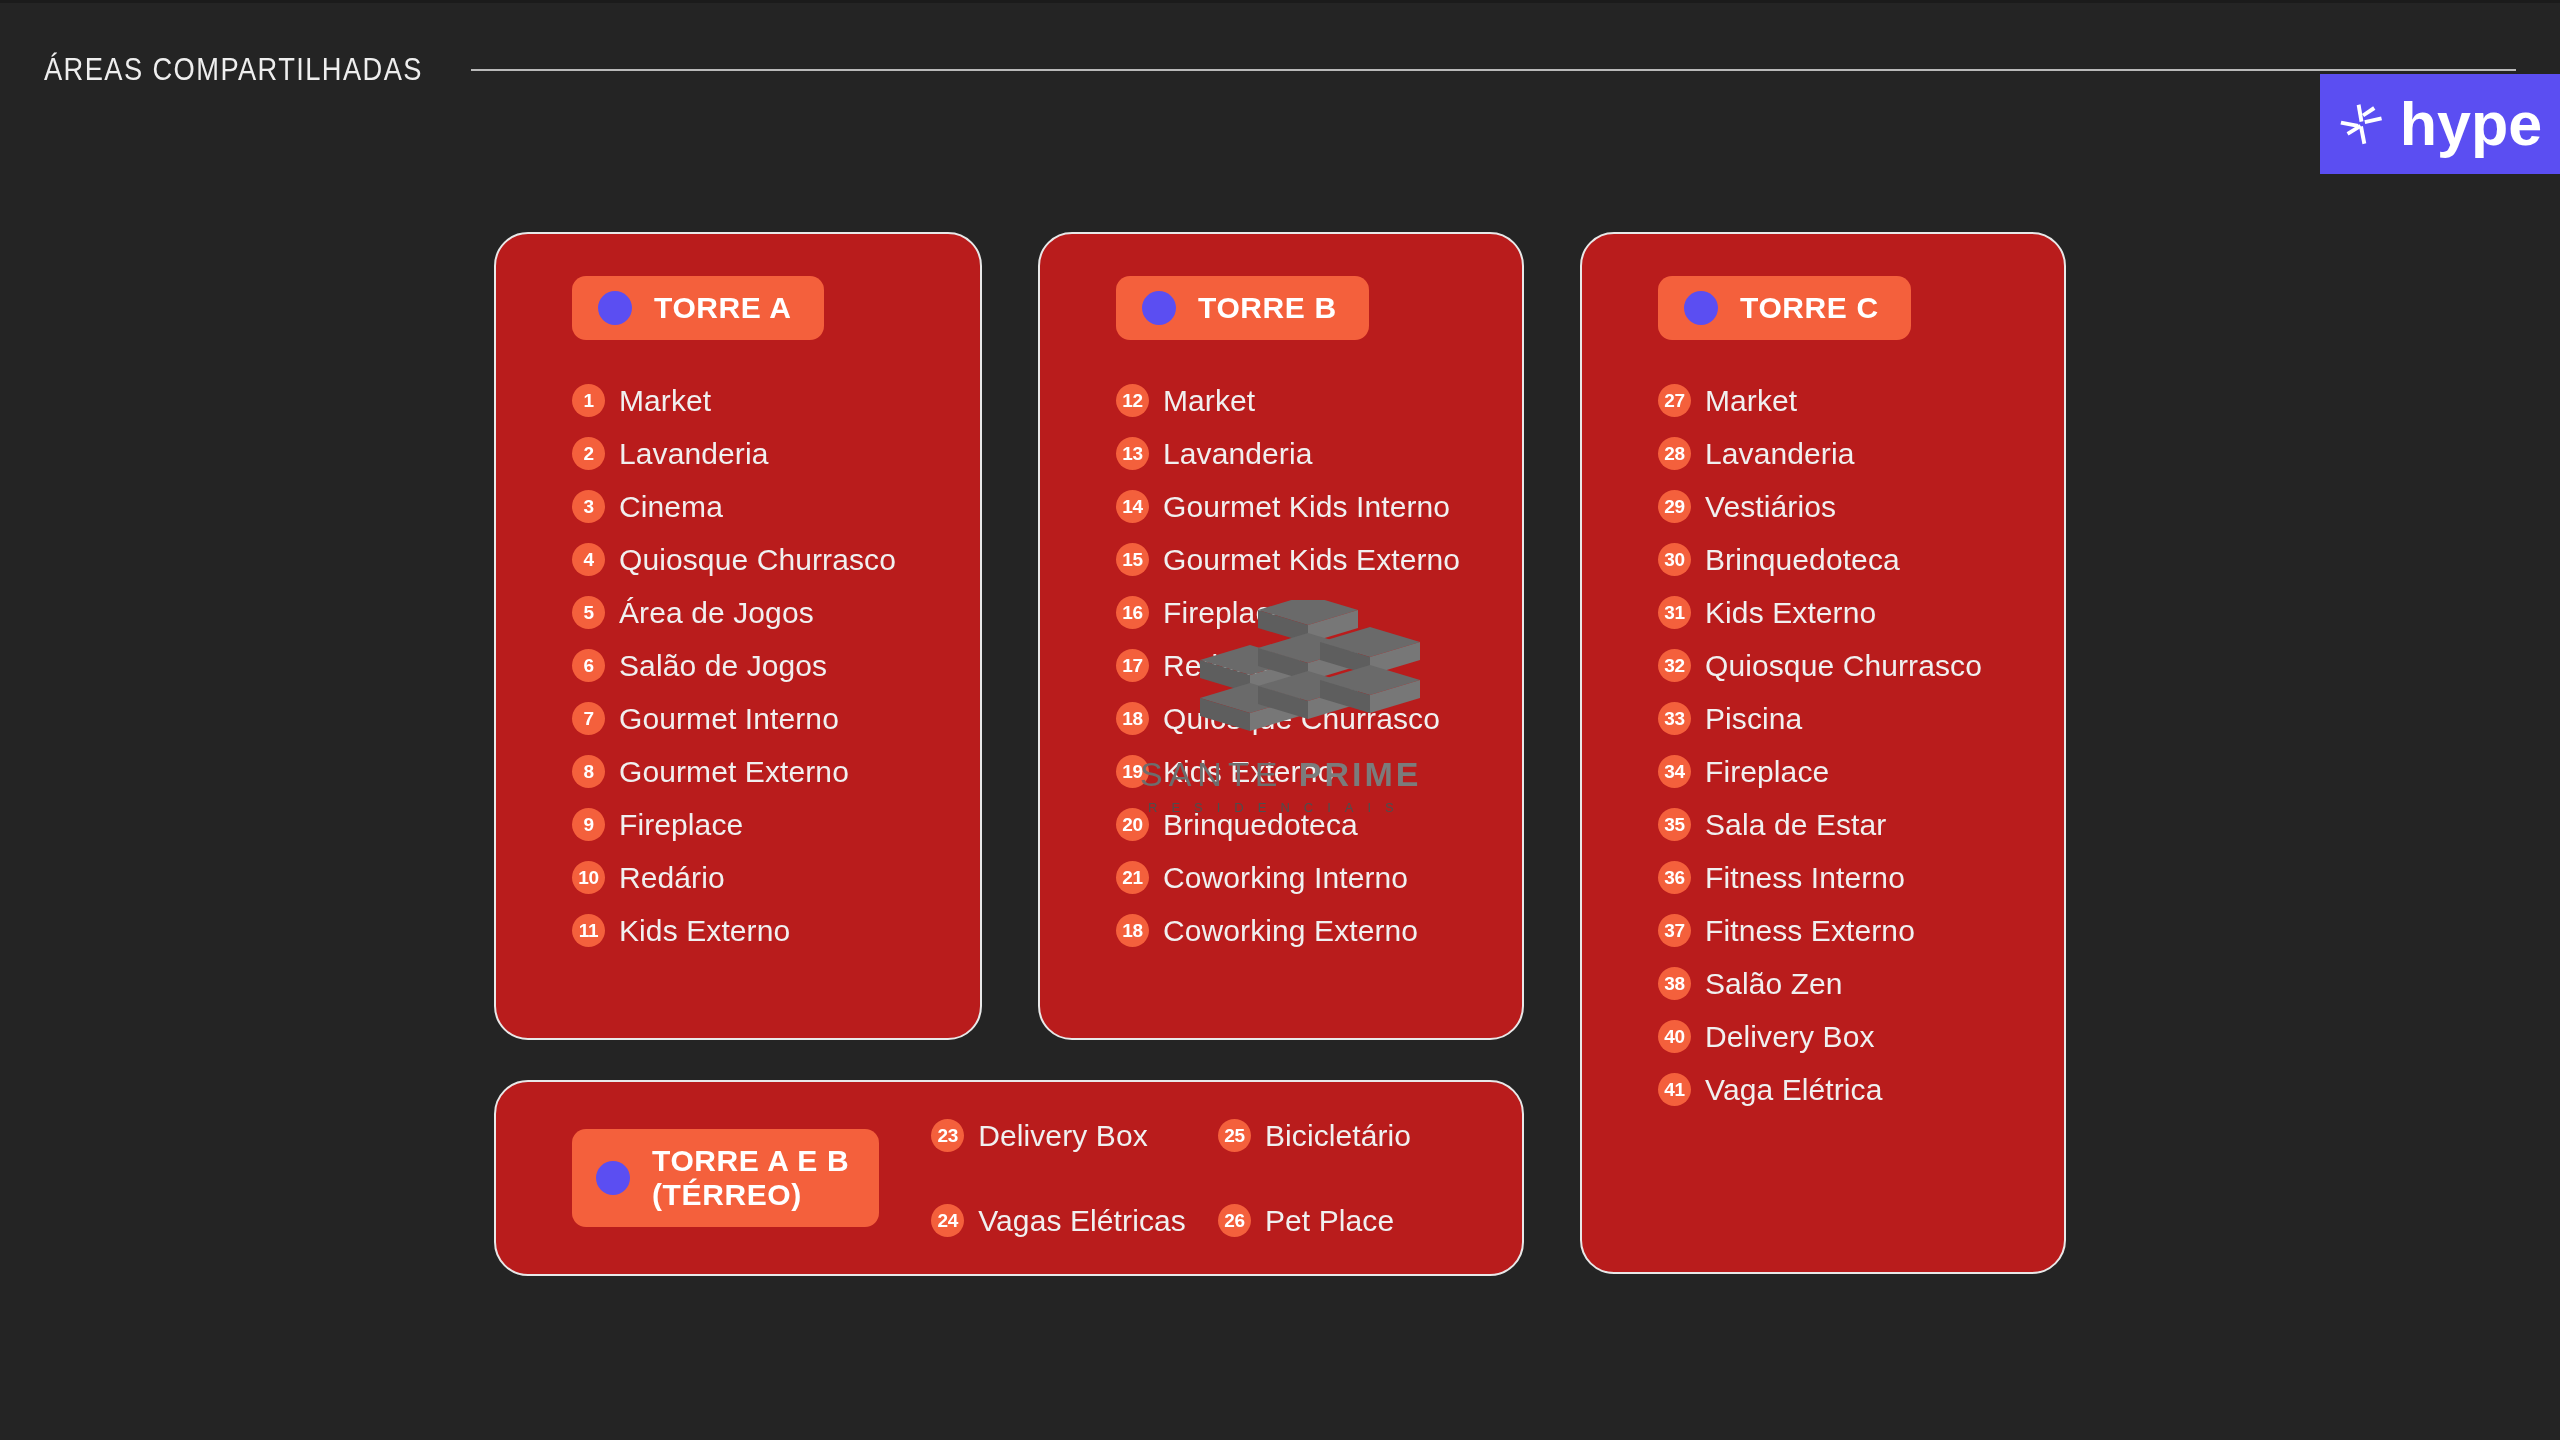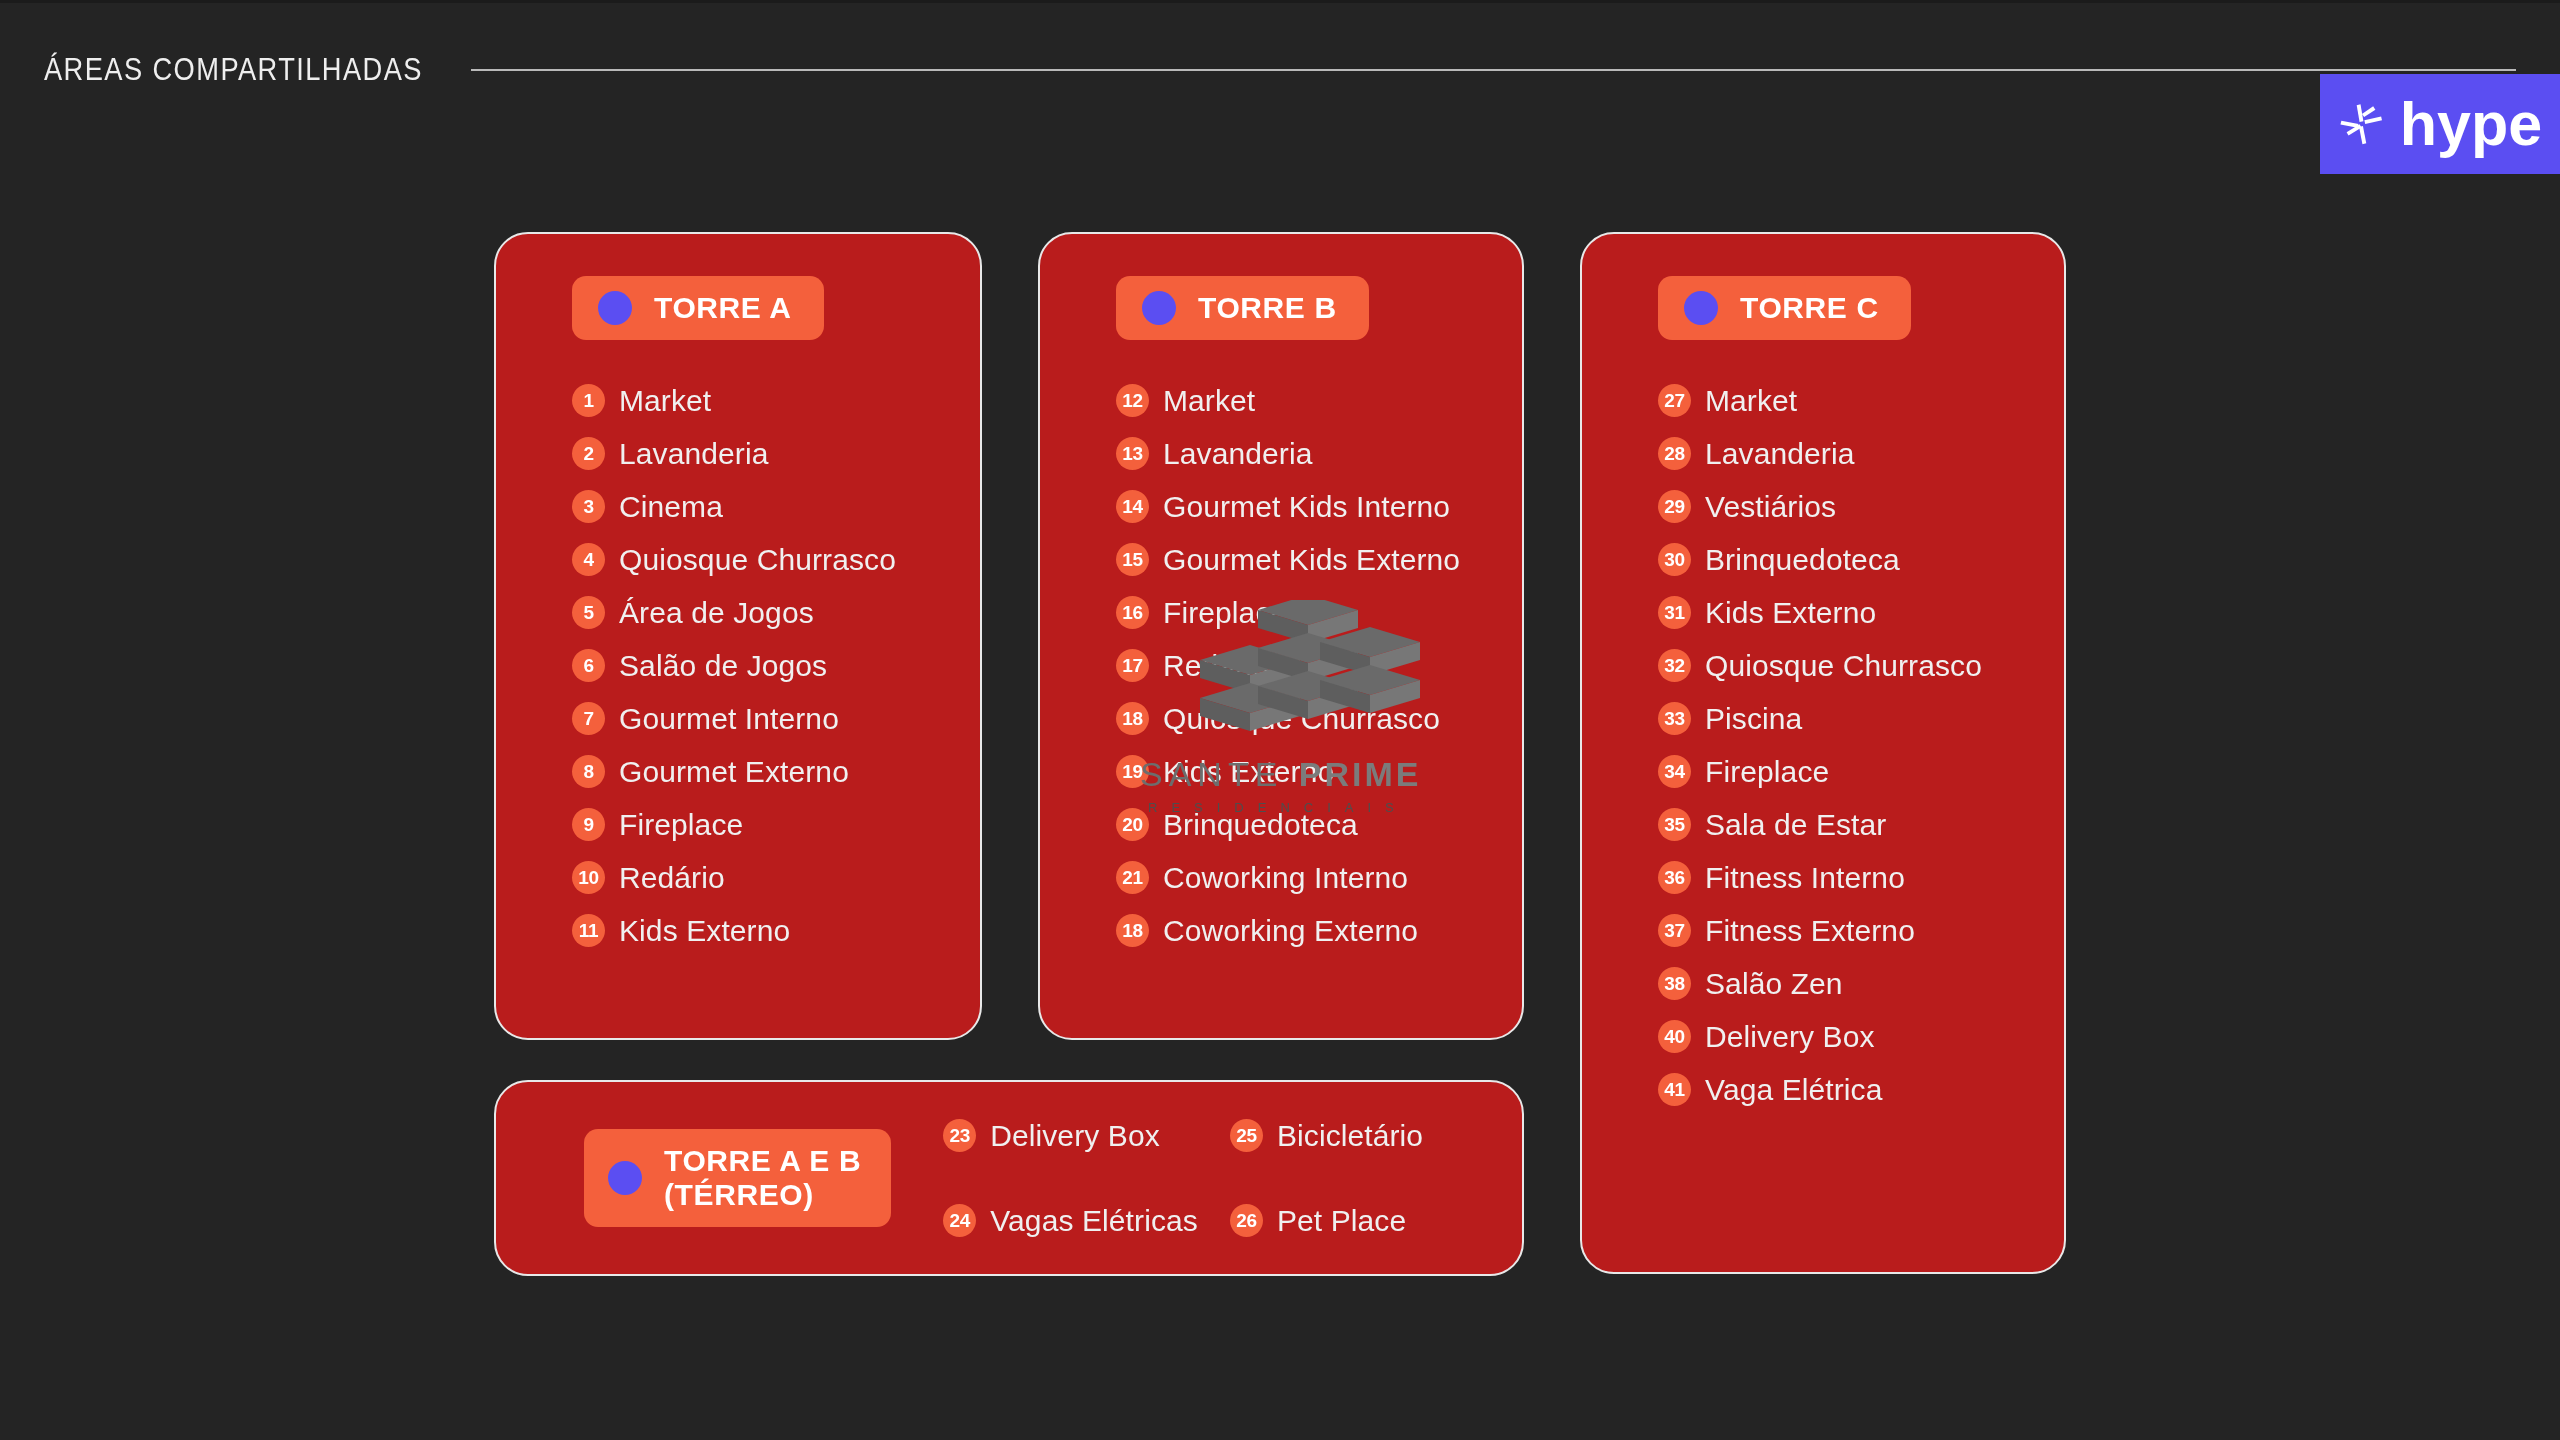--- a/index.html
+++ b/index.html
@@ -86,21 +86,21 @@
   }
   .item-label{
     font-size:30px; color:#f0f0f0; font-weight:400; white-space:nowrap;
     letter-spacing:0.1px;
   }
 
   
   .terreo-inner{
     display:flex; align-items:center; height:100%; padding-left:76px; gap:0;
   }
-  .terreo-badge{ margin-left:12px; padding:15px 30px 15px 24px; }
+  .terreo-badge{ margin-left:0; padding:15px 30px 15px 24px; }
   .terreo-grid{
     display:grid;
     grid-template-columns:auto auto;
     column-gap:46px;
     row-gap:0px;
     margin-left:52px;
     gap:32px;
   }
   .terreo-grid .item{ height:53px; }
 

